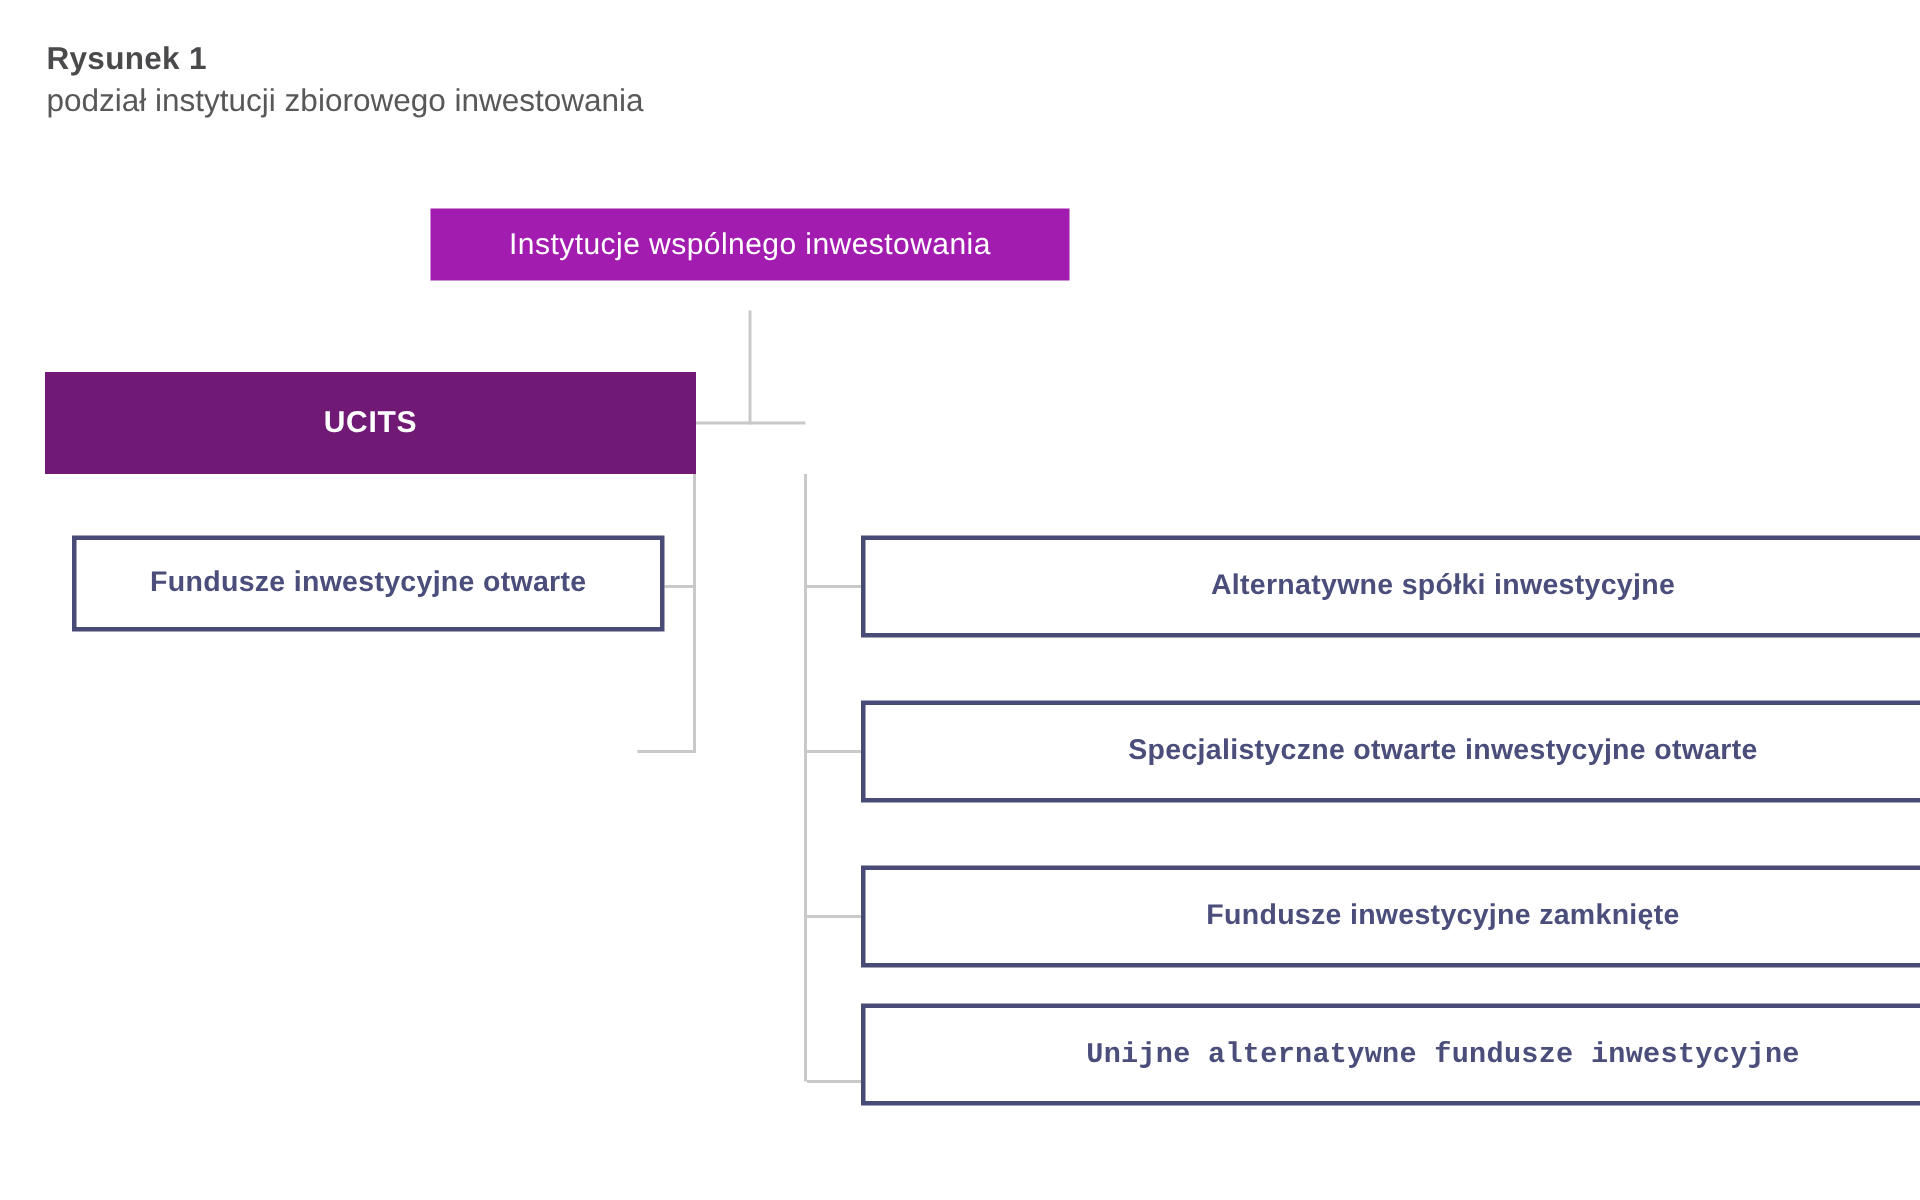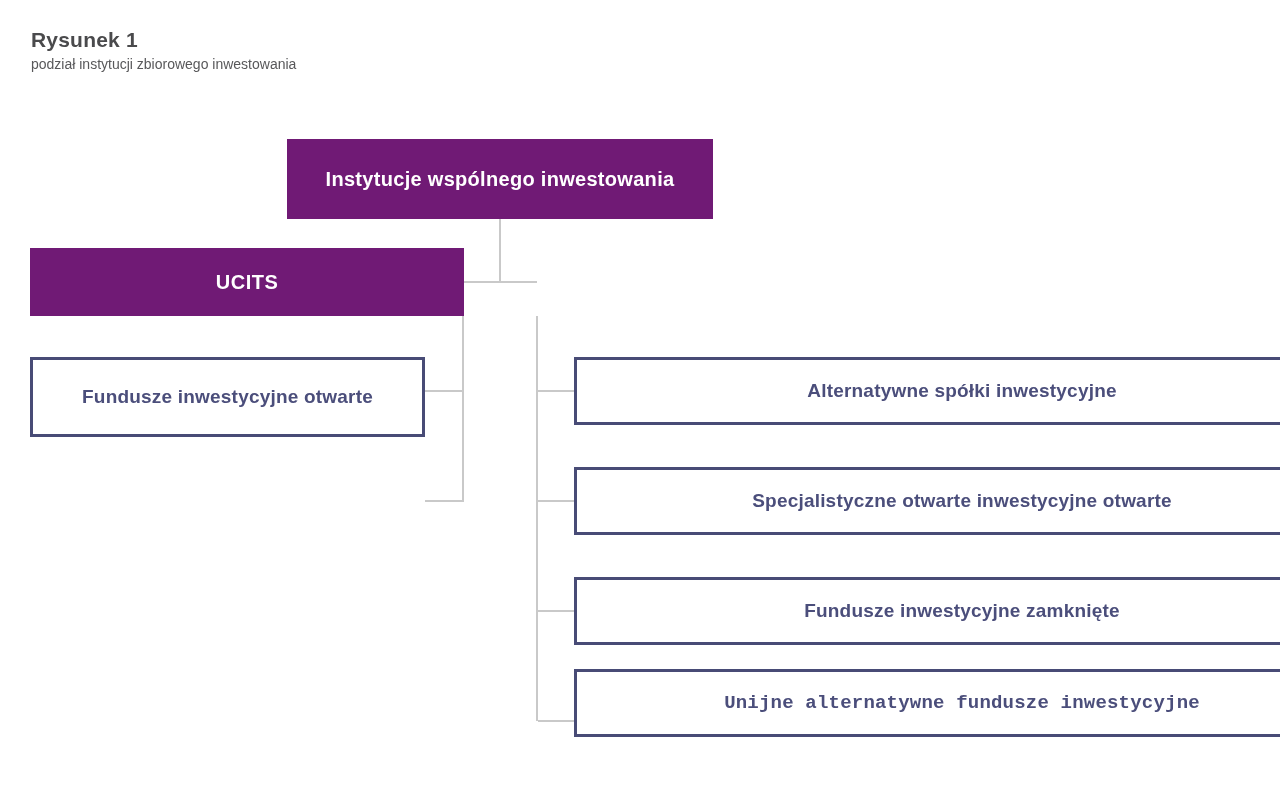--- a/index.html
+++ b/index.html
@@ -17,58 +17,58 @@
     top: 28px;
     font-size: 21px;
     font-weight: bold;
     color: #4a4a4c;
     letter-spacing: 0.2px;
   }
   .figure-caption {
     position: absolute;
     left: 31px;
     top: 56px;
-    font-size: 14px;
+    font-size: 21px;
     font-weight: normal;
     color: #58585a;
   }
   .node {
     position: absolute;
     display: flex;
     align-items: center;
     justify-content: center;
     text-align: center;
     box-sizing: border-box;
   }
   .root-box {
-    left: 287px; top: 139px; width: 426px; height: 80px;
-    background: #701a75;
+    left: 287px; top: 139px; width: 426px; height: 48px;
+    background: #a21caf;
     color: #ffffff;
-    font-weight: bold;
+    font-weight: normal;
     font-size: 20px;
     letter-spacing: 0.3px;
   }
   .header-box {
     background: #701a75;
     color: #ffffff;
     font-weight: bold;
     font-size: 20px;
     letter-spacing: 0.5px;
   }
   .header-ucits { left: 30px;  top: 248px; width: 434px; height: 68px; }
   .header-afi   { left: 537px; top: 248px; width: 695px; height: 68px; }
   .leaf-box {
     background: #ffffff;
     border: 3px solid #484b76;
     color: #4b4e7b;
     font-weight: bold;
     font-size: 19px;
     letter-spacing: 0.2px;
   }
-  .leaf-l { left: 30px;  width: 395px; height: 80px; }
+  .leaf-l { left: 48px;  width: 395px; height: 64px; }
   .leaf-r { left: 574px; width: 776px; height: 68px; }
   .row-1 { top: 357px; }
   .row-2 { top: 467px; }
   .row-3 { top: 577px; }
   .row-4 { top: 669px; font-family: Liberation Mono, monospace; }
   .line {
     position: absolute;
     background: #c9c9c9;
   }
   .v-root  { left: 499px; top: 207px; width: 2px;  height: 76px; }

